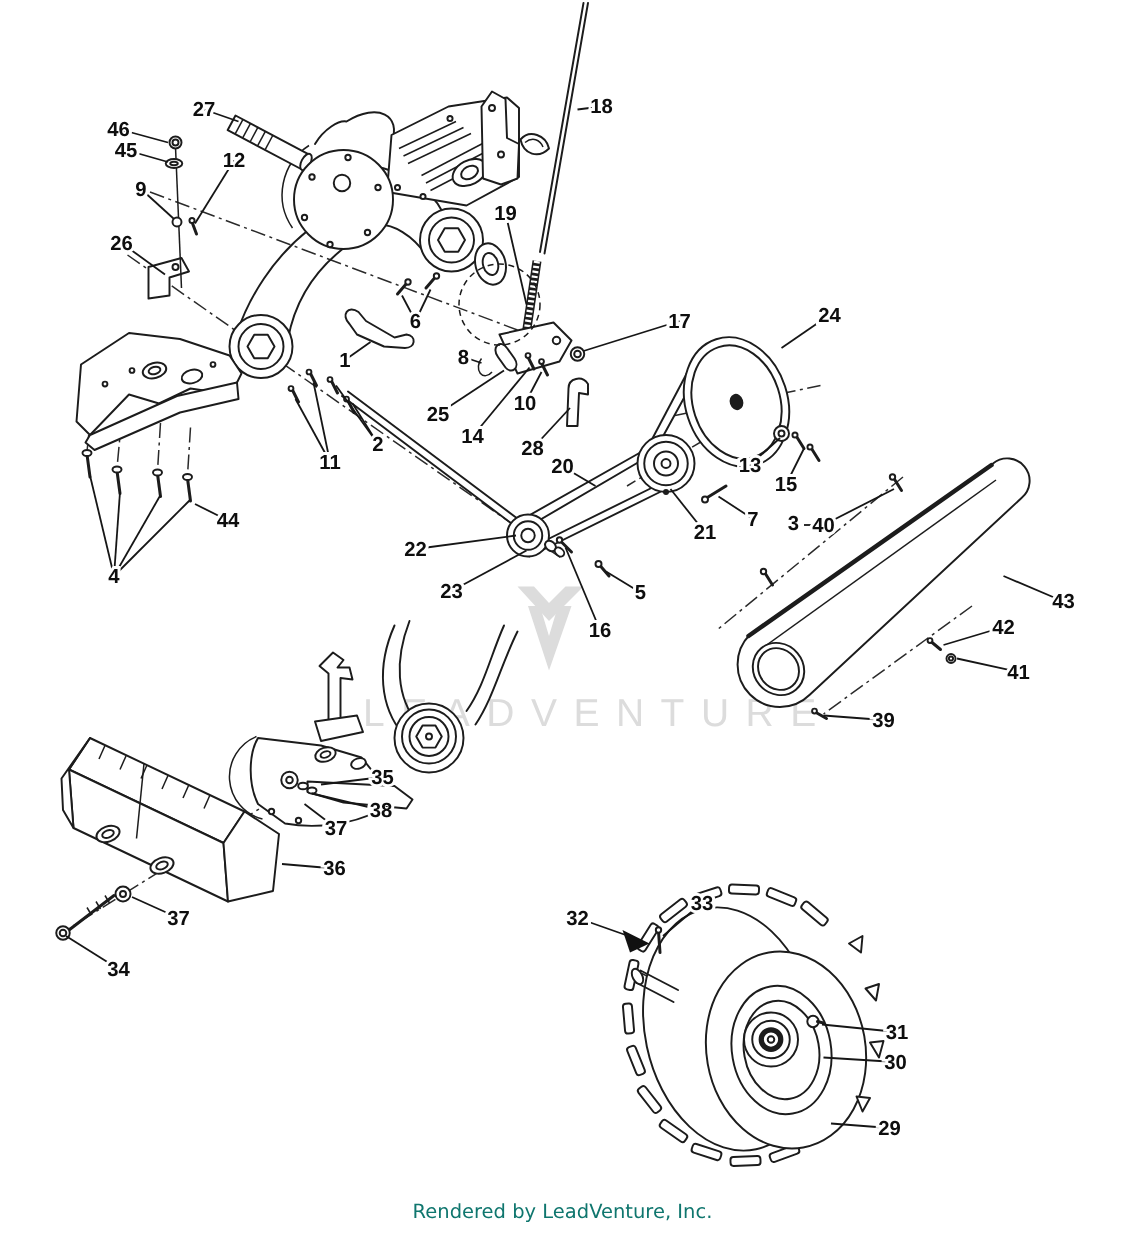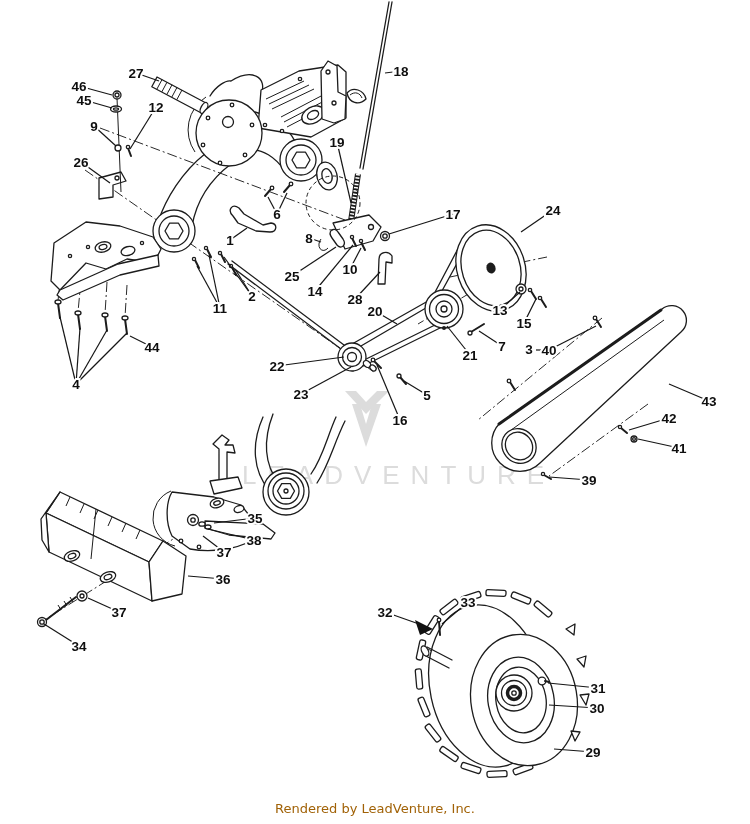--- a/index.html
+++ b/index.html
@@ -11,21 +11,21 @@
   .thin{fill:none;stroke:#1c1c1c;stroke-width:1;}
   .bold{fill:none;stroke:#1c1c1c;stroke-width:3;stroke-linecap:round;}
   .dash{fill:none;stroke:#2a2a2a;stroke-width:1;stroke-dasharray:10 3 2 3;}
   .fast{fill:none;stroke:#1c1c1c;stroke-width:2;stroke-linecap:round;}
   .leader{stroke:#161616;stroke-width:1.2;fill:none;}
   .callout{font:bold 13.5px "Liberation Sans",sans-serif;fill:#0e0e0e;
            paint-order:stroke;stroke:#ffffff;stroke-width:4px;
            text-anchor:middle;dominant-baseline:central;}
   .wmtext{font:26px "Liberation Sans",sans-serif;letter-spacing:11px;}
   #footer{position:absolute;left:0;right:0;top:801px;text-align:center;
-          font:13px "DejaVu Sans",sans-serif;color:#a16207;}
+          font:13px "DejaVu Sans",sans-serif;color:#0f766e;}
 </style>
 </head>
 <body>
 
 <div id="stage">
 <svg id="fig" width="750" height="824" viewBox="0 0 750 824">
 
   <g>
     <path d="M345,391 L366,414 L389,391 L377,391 L366,402 L356,391 Z" fill="#dcdcdc"></path>
     <path d="M352,404 L366,447 L381,404 L372,404 L366,424 L360,404 Z" fill="#dcdcdc"></path>

